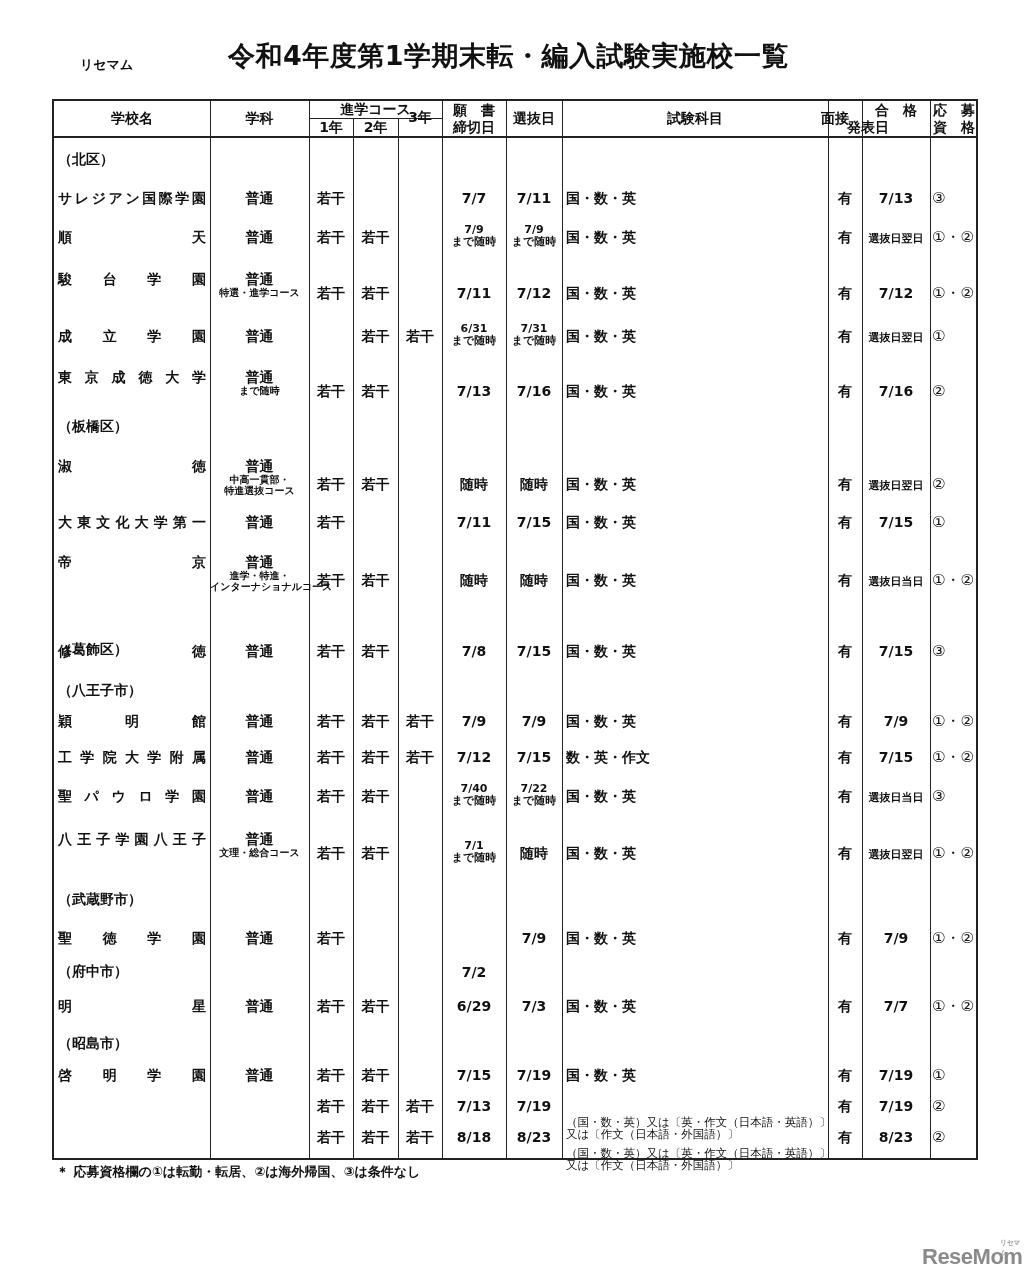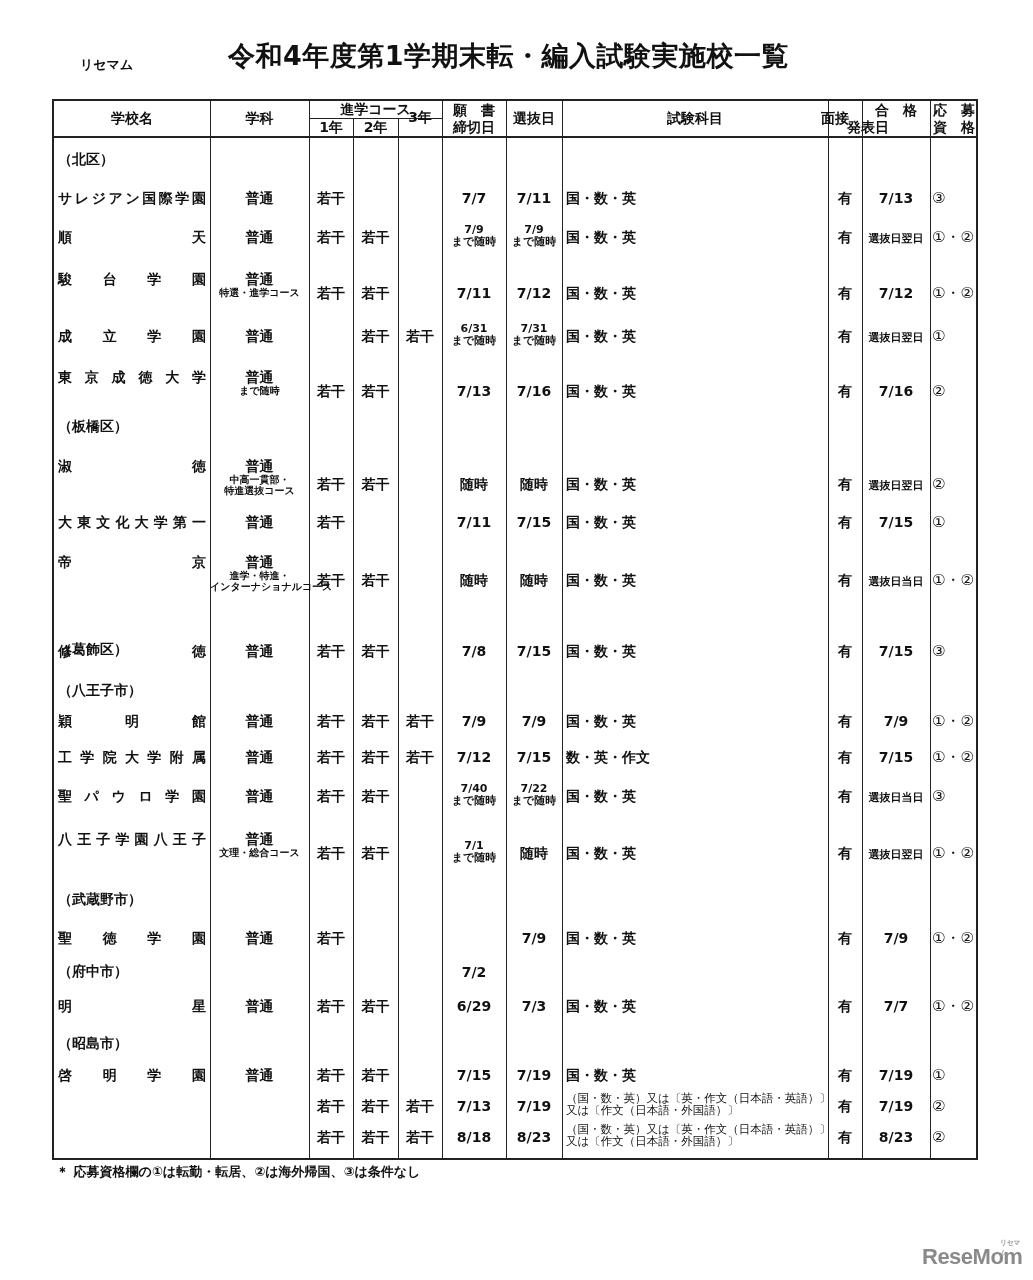--- a/index.html
+++ b/index.html
@@ -8,21 +8,21 @@
   .abs { position:absolute; }
   #subtitle { left:80px; top:56px; font-size:13px; font-weight:bold; }
   #title { left:228px; top:38px; font-size:27px; font-weight:bold; letter-spacing:0.5px; }
   #table { left:52px; top:99px; width:926px; height:1061px; border:2px solid #222; box-sizing:border-box; }
   .vline { position:absolute; top:0; bottom:0; width:0; border-left:1.5px solid #222; }
   .hline { position:absolute; height:0; border-top:1.5px solid #222; }
   .hdr { position:absolute; font-size:14px; font-weight:bold; text-align:center; line-height:15px; }
   .cell { position:absolute; font-size:14px; font-weight:bold; white-space:nowrap; }
   .c { text-align:center; }
   .small { font-size:10px; line-height:11px; font-weight:bold; }
-  .tiny { font-size:11px; line-height:12px; }
+  .tiny { font-size:11px; line-height:12px;margin-top:24px; }
   .dt2 { font-size:11px; line-height:12px; text-align:center; font-weight:bold; }
   .sname { display:flex; justify-content:space-between; }
   #footnote { left:56px; top:1163px; font-size:13px; font-weight:bold; }
   #logo { left:922px; top:1244px; font-size:22px; font-weight:bold; color:#8a8a8a; font-family:"Liberation Sans", sans-serif; letter-spacing:-0.5px; }
   #logo .kana { position:absolute; left:78px; top:-6px; font-size:7px; color:#999; }
 </style>
 </head>
 <body>
 
 <div id="subtitle" class="abs">リセマム</div>

